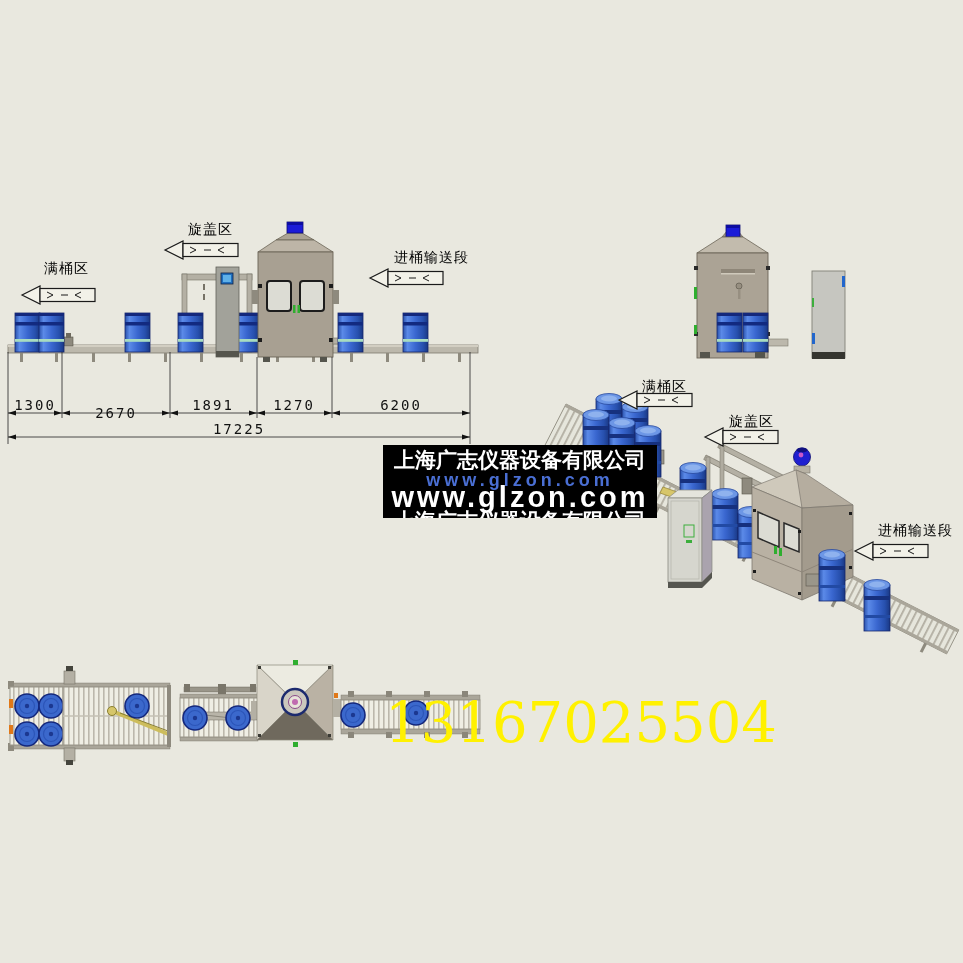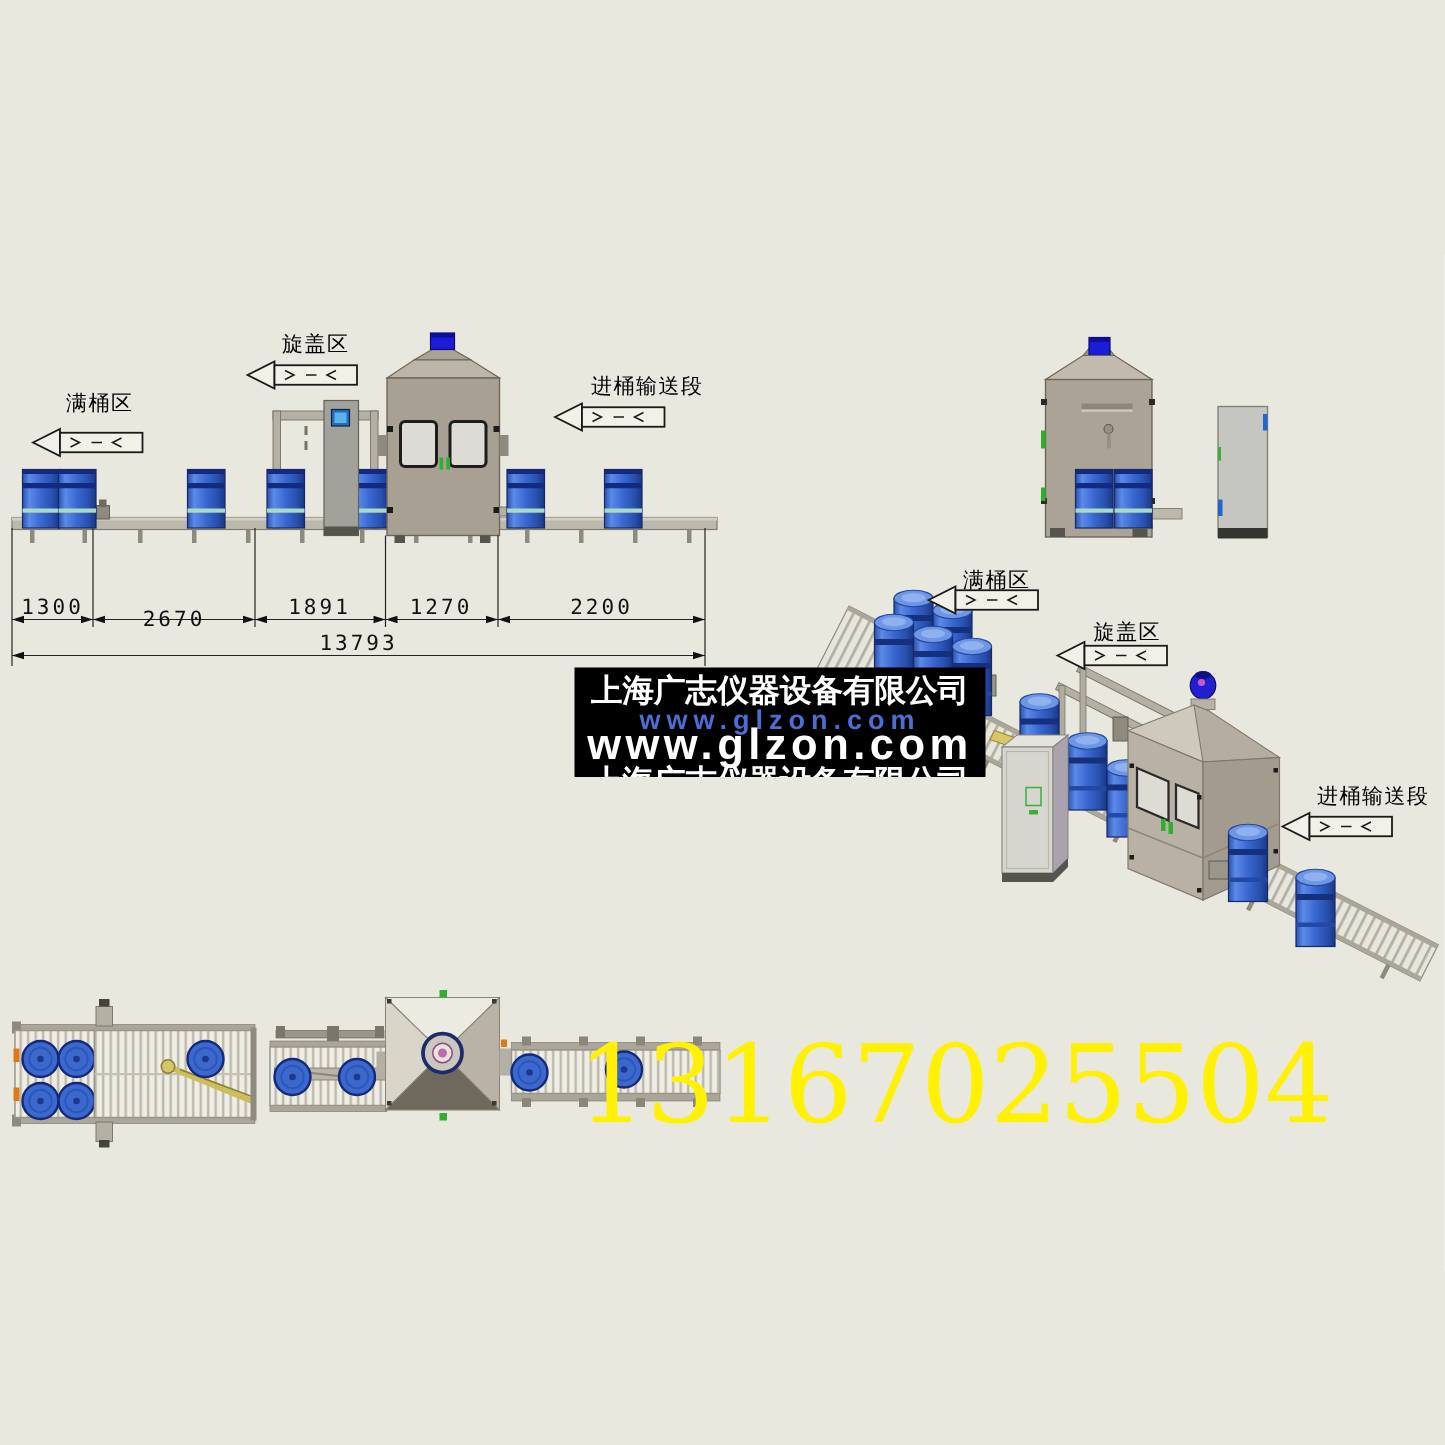--- a/index.html
+++ b/index.html
@@ -12,21 +12,21 @@
        font-family:"DejaVu Sans Mono",monospace;text-align:center;white-space:nowrap;}
   #watermark{position:absolute;left:343px;top:445px;width:274px;height:73px;background:#000;
              overflow:hidden;margin-left:40px;}
   #watermark div{position:absolute;width:100%;text-align:center;white-space:nowrap;color:#fff;}
   .wm-co1{top:1px;font-size:21px;font-weight:700;}
   .wm-url-small{top:25px;font-size:18px;font-weight:700;color:#4a6fd4 !important;letter-spacing:4px;}
   .wm-url-big{top:36px;font-size:29px;font-weight:700;letter-spacing:3px;
               font-family:"Liberation Sans",sans-serif;}
   .wm-co2{top:62px;font-size:21px;font-weight:700;}
   #phone{position:absolute;left:385px;top:683px;font-family:"DejaVu Serif",serif;
-         font-size:72px;line-height:80px;color:#fff100;letter-spacing:0;white-space:nowrap;}
+         font-size:56px;line-height:80px;color:#fff100;letter-spacing:0;white-space:nowrap;}
 </style>
 </head>
 <body>
 
 <div id="canvas">
 
 <svg width="963" height="963">
   <defs>
     <linearGradient id="gradD" x1="0" y1="0" x2="1" y2="0">
       <stop offset="0" stop-color="#2a52ac"></stop>
@@ -354,22 +354,22 @@
 <div class="cnlabel" style="left:188px;top:221px;">旋盖区</div>
 <div class="cnlabel" style="left:394px;top:249px;">进桶输送段</div>
 <div class="cnlabel" style="left:642px;top:378px;">满桶区</div>
 <div class="cnlabel" style="left:729px;top:413px;">旋盖区</div>
 <div class="cnlabel" style="left:878px;top:522px;">进桶输送段</div>
 
 <div class="dim" style="left:5px;top:397px;width:60px;">1300</div>
 <div class="dim" style="left:86px;top:405px;width:60px;">2670</div>
 <div class="dim" style="left:183px;top:397px;width:60px;">1891</div>
 <div class="dim" style="left:264px;top:397px;width:60px;">1270</div>
-<div class="dim" style="left:371px;top:397px;width:60px;">2200</div>
-<div class="dim" style="left:204px;top:421px;width:70px;">13793</div>
+<div class="dim" style="left:371px;top:397px;width:60px;">6200</div>
+<div class="dim" style="left:204px;top:421px;width:70px;">17225</div>
 
 <div id="watermark">
   <div class="wm-co1">上海广志仪器设备有限公司</div>
   <div class="wm-url-small">www.glzon.com</div>
   <div class="wm-url-big">www.glzon.com</div>
   <div class="wm-co2">上海广志仪器设备有限公司</div>
 </div>
 
 <div id="phone">13167025504</div>
 

